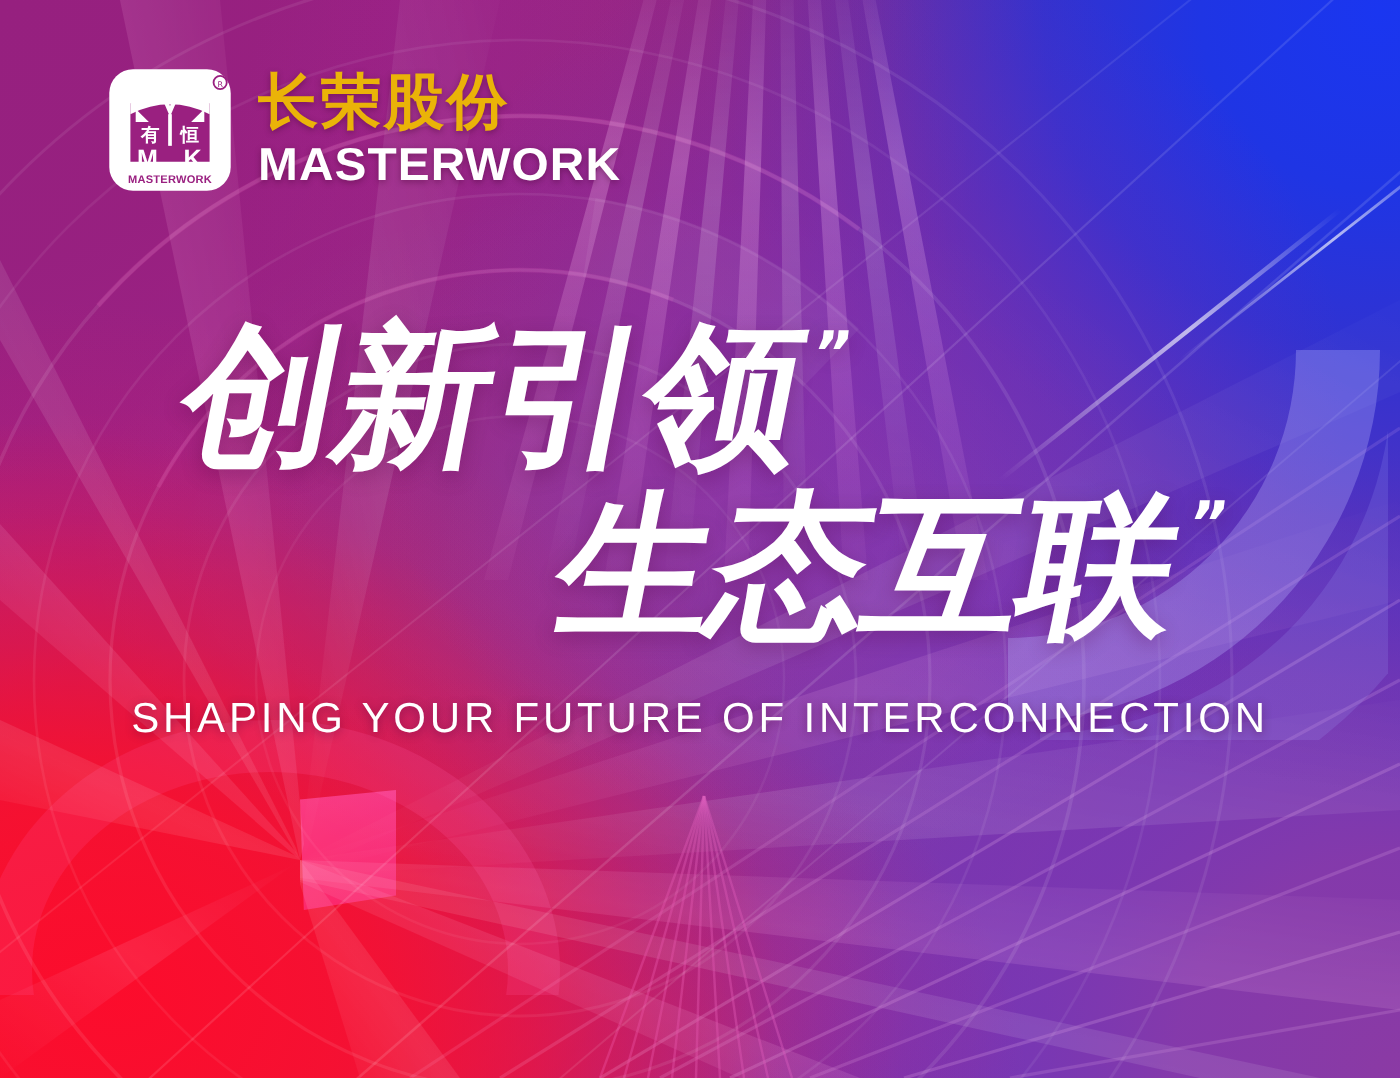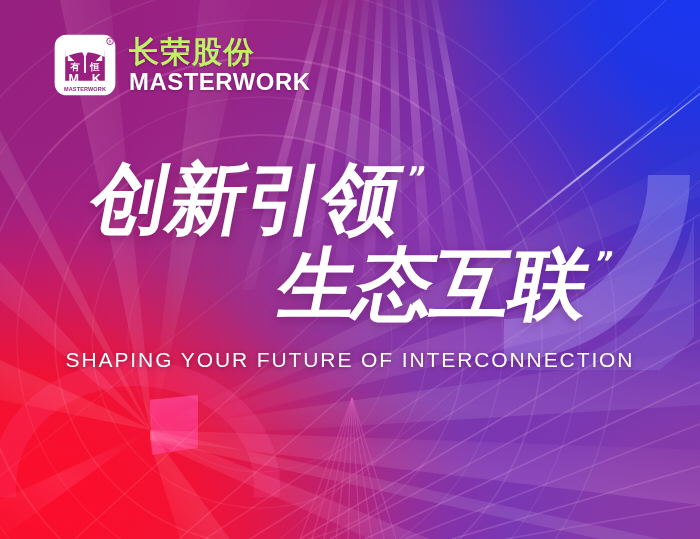--- a/index.html
+++ b/index.html
@@ -141,21 +141,21 @@
     flex:0 0 auto;
   }
   .logo-mark svg{ width:100%; height:100%; display:block; }
 
   .wordmark{
     display:flex; flex-direction:column;
     justify-content:center;
     line-height:1;
   }
   .wordmark-cn{
-    color:#bef264;
+    color:#eab308;
     font-size:30px;
     font-weight:bold;
     letter-spacing:1.5px;
     font-family:"DejaVu Sans", sans-serif;
     text-shadow:0 1px 3px rgba(60,0,40,0.4);
   }
   .wordmark-en{
     color:#fff;
     font-size:23px;
     font-weight:bold;

